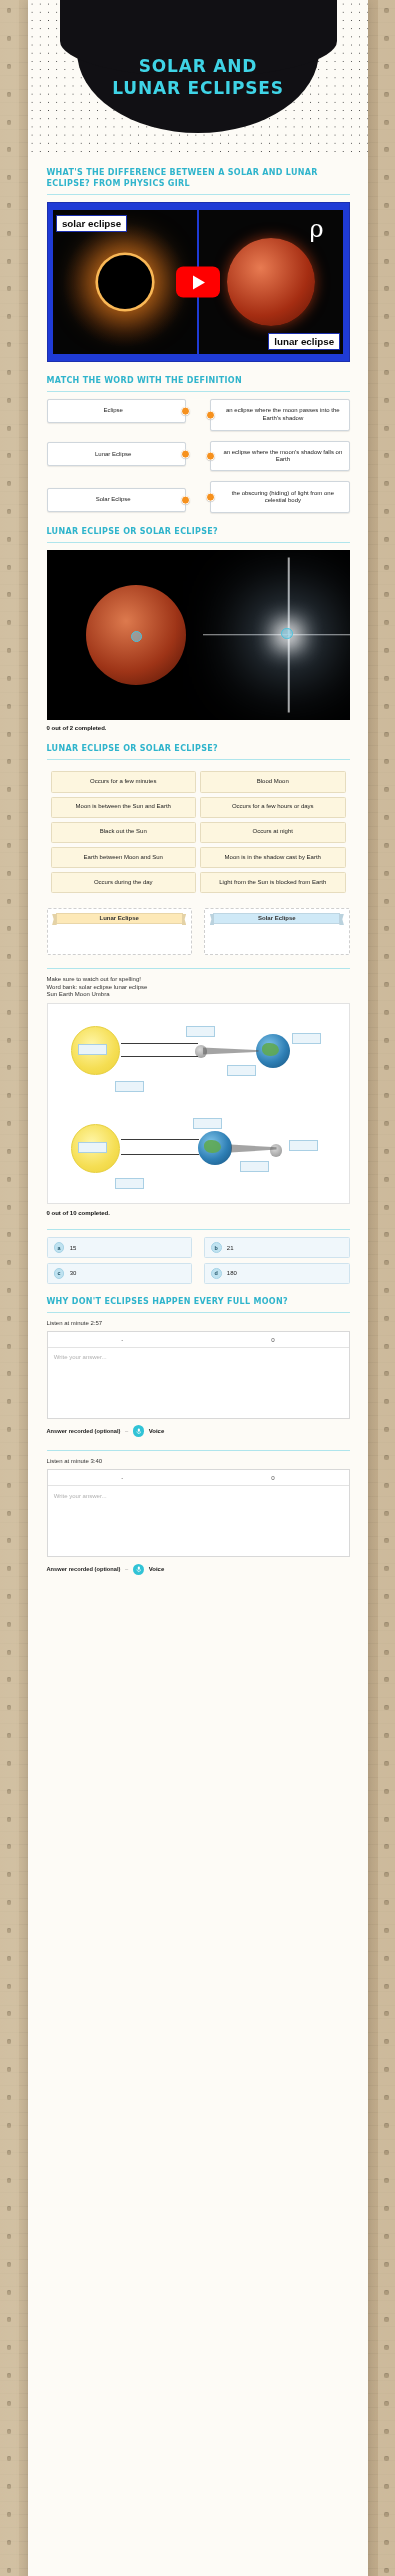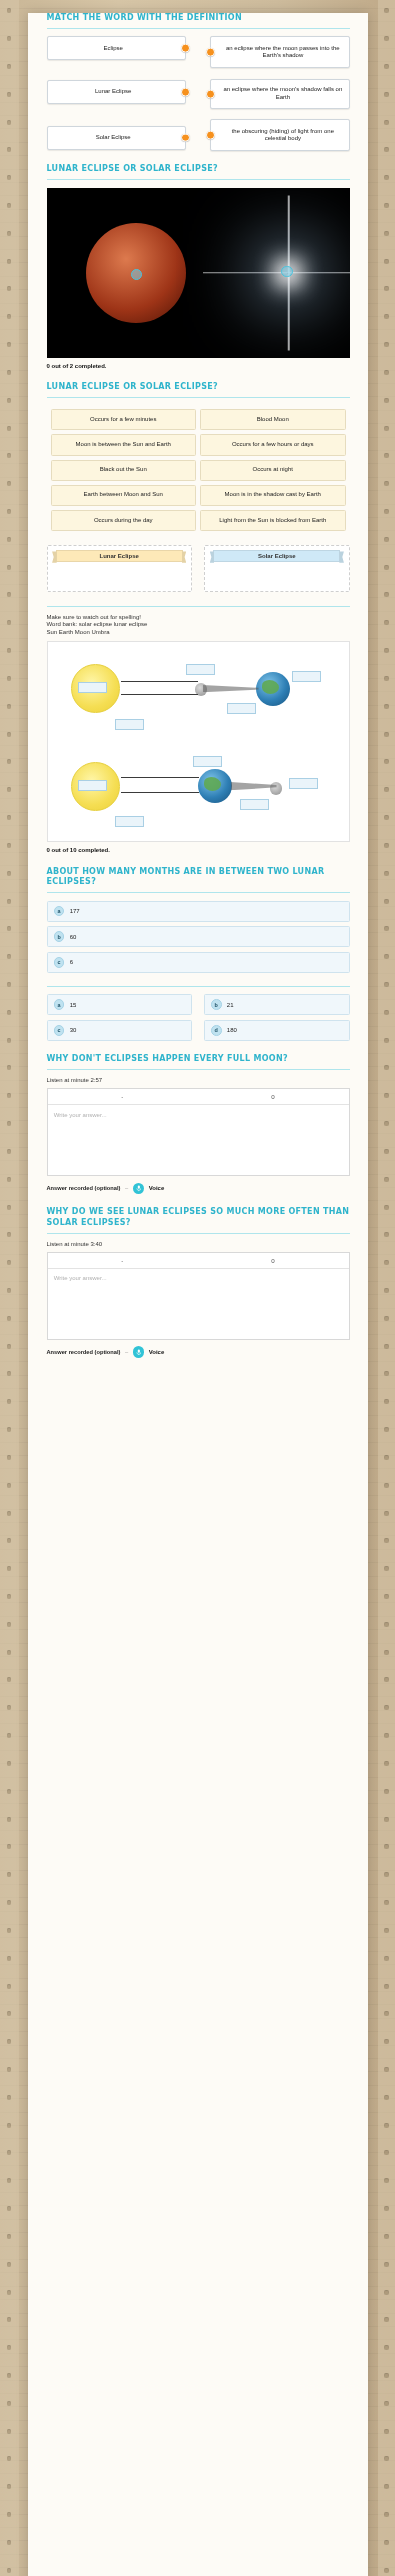--- a/index.html
+++ b/index.html
@@ -539,21 +539,45 @@
       <i style="top: 2429px;"></i>
       <i style="top: 2456px;"></i>
       <i style="top: 2484px;"></i>
       <i style="top: 2512px;"></i>
       <i style="top: 2540px;"></i>
       <i style="top: 2568px;"></i>
     </div>
 
   <div class="sheet">
 
-
+    <div class="header-wrap">
+      <div class="dots"></div>
+      <div class="title-blob"></div>
+      <div class="title-text">
+        <div>Solar and</div>
+        <div>Lunar Eclipses</div>
+      </div>
+    </div>
+
+    <div class="section">
+      <div class="q-title">What's the difference between a solar and lunar eclipse? from Physics Girl</div>
+      <div class="q-rule"></div>
+      <div class="video-box">
+        <div class="video-half l">
+          <div class="eclipse-ring"></div>
+        </div>
+        <div class="video-half r">
+          <div class="moon-red"></div>
+        </div>
+        <div class="vid-label l">solar eclipse</div>
+        <div class="vid-label r">lunar eclipse</div>
+        <div class="greek-p">ρ</div>
+        <div class="play-btn"></div>
+      </div>
+    </div>
 
     <div class="section">
       <div class="q-title">Match the word with the definition</div>
       <div class="q-rule"></div>
       <div class="match-grid">
         <div class="match-col">
           <div class="match-item left">
             <span>Eclipse</span>
             <span class="dot-orange"></span>
           </div>
@@ -662,38 +686,20 @@
         <div class="blank-box" style="left:241px; top:136px;"></div>
         <div class="blank-box" style="left:192px; top:157px;"></div>
         <div class="shadow-cone" style="left:183px; top:140px; width:46px; height:8.2px; clip-path: polygon(0 0,100% 36%,100% 64%,0 100%);"></div>
         <div class="diag-line" style="left:73px; top:135px; width:78px;"></div>
         <div class="diag-line" style="left:73px; top:150px; width:78px;"></div>
         <div class="blank-box" style="left:67px; top:174px;"></div>
       </div>
       <div class="bold-status">0 out of 10 completed.</div>
     </div>
 
-    <div class="section">
-      <div class="q-title">About how many months are in between two lunar eclipses?</div>
-      <div class="q-rule"></div>
-      <div class="mc-list">
-        <div class="mc-item">
-          <span class="mc-key">a</span>
-          <span>177</span>
-        </div>
-        <div class="mc-item">
-          <span class="mc-key">b</span>
-          <span>60</span>
-        </div>
-        <div class="mc-item">
-          <span class="mc-key">c</span>
-          <span>6</span>
-        </div>
-      </div>
-    </div>
 
     <div class="section">
       <div class="q-rule"></div>
       <div class="mc-grid">
         <div class="mc-item">
           <span class="mc-key">a</span>
           <span>15</span>
         </div>
         <div class="mc-item">
           <span class="mc-key">b</span>
@@ -729,21 +735,20 @@
             <rect x="3.5" y="1" width="4" height="6.5" rx="2" fill="#fff"></rect>
             <path d="M1.6 6.4a3.9 3.9 0 0 0 7.8 0" stroke="#fff" stroke-width="1.2" fill="none"></path>
             <rect x="5" y="9.6" width="1" height="2.4" fill="#fff"></rect>
           </svg>
         </span>
         <span class="voice-txt">Voice</span>
       </div>
     </div>
 
     <div class="section">
-      <div class="q-title">Why do we see lunar eclipses so much more often than solar eclipses?</div>
       <div class="q-rule"></div>
       <div class="fr-note">Listen at minute 3:40</div>
       <div class="fr-frame">
         <div class="fr-toolbar">
           <span>-</span>
           <span>0</span>
         </div>
         <div class="fr-area">Write your answer...</div>
       </div>
       <div class="fr-footer">

